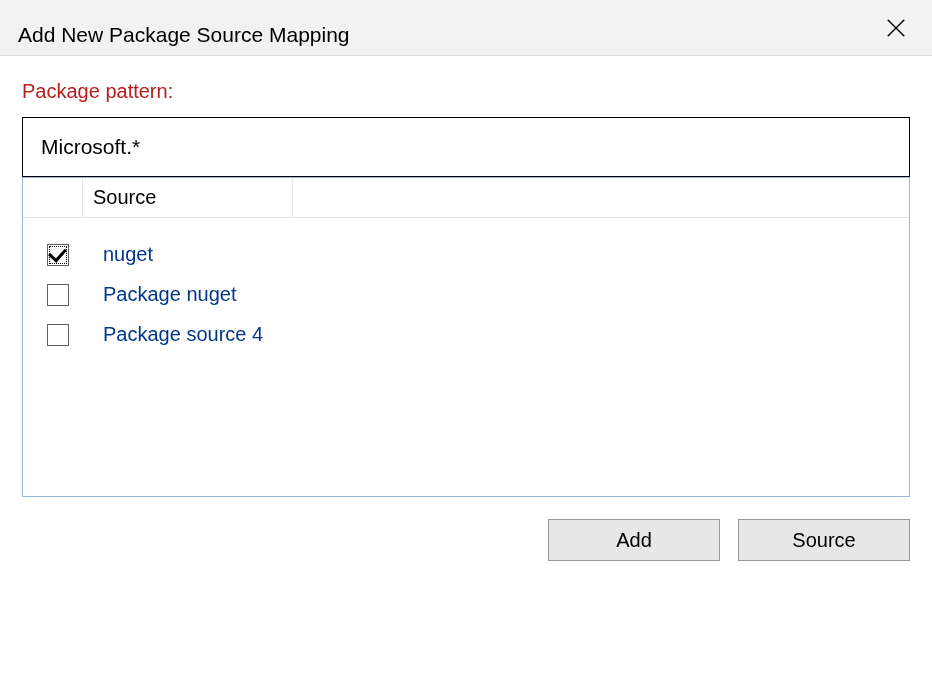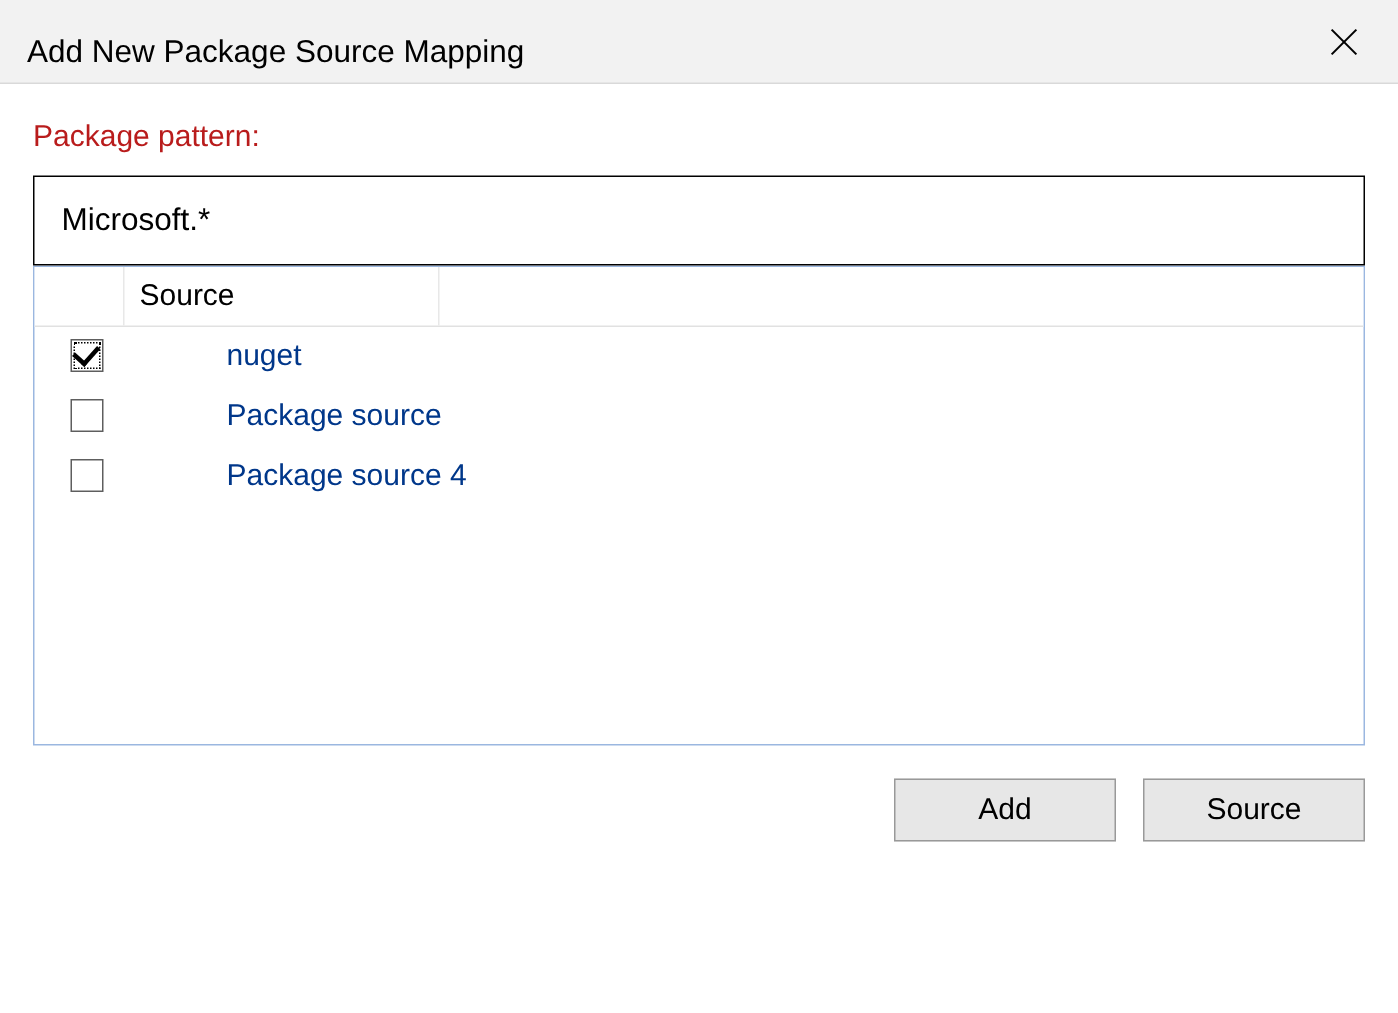--- a/index.html
+++ b/index.html
@@ -90,24 +90,23 @@
       align-items: center;
     }
     .source-header-rest {
       flex: 1;
     }
     .source-rows {
       padding: 8px 0;
     }
     .source-row {
       display: flex;
-      align-items: flex-start;
+      align-items: flex-end;
       height: 40px;
       padding: 0 24px;
-      gap: 48px;
     }
     .checkbox-wrapper {
       width: 48px;
       display: flex;
       align-items: center;
     }
     .checkbox {
       width: 22px;
       height: 22px;
       border: 1.5px solid #5e5e5e;
@@ -138,21 +137,21 @@
       color: #00378a;
       padding-left: 8px;
     }
     .button-row {
       display: flex;
       justify-content: flex-end;
       gap: 18px;
       padding: 22px 22px 0 0;
     }
     .btn {
-      width: 148px;
+      width: 172px;
       height: 42px;
       background: #e7e7e7;
       border: 1px solid #999;
       font-size: 20px;
       font-family: inherit;
       color: #000;
       cursor: pointer;
       display: flex;
       align-items: center;
       justify-content: center;
@@ -185,21 +184,21 @@
         <div class="source-row">
           <div class="checkbox-wrapper">
             <div class="checkbox checked focused"></div>
           </div>
           <span class="source-name">nuget</span>
         </div>
         <div class="source-row">
           <div class="checkbox-wrapper">
             <div class="checkbox"></div>
           </div>
-          <span class="source-name">Package source</span>
+          <span class="source-name">Package nuget</span>
         </div>
         <div class="source-row">
           <div class="checkbox-wrapper">
             <div class="checkbox"></div>
           </div>
           <span class="source-name">Package source 4</span>
         </div>
       </div>
   </div>
 </div>

